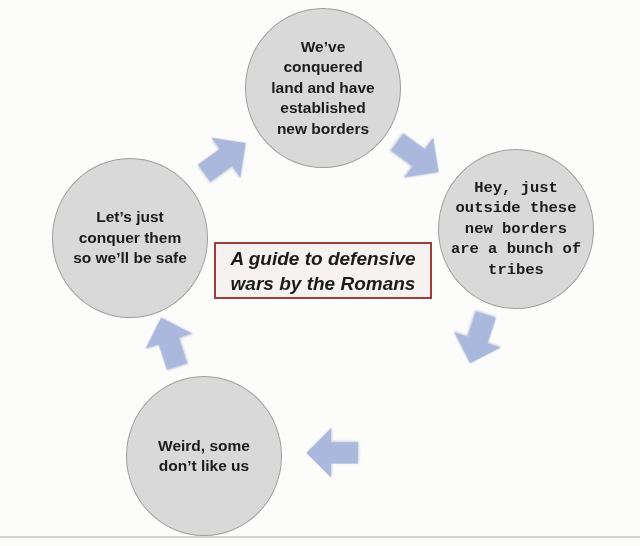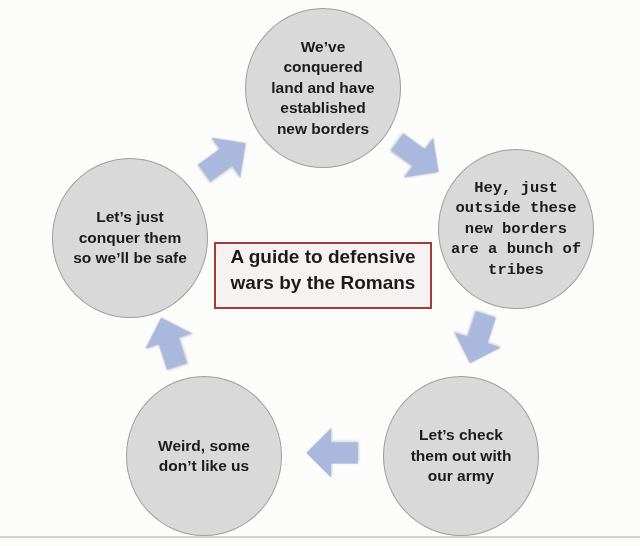--- a/index.html
+++ b/index.html
@@ -60,26 +60,27 @@
   .arrow polygon{fill:var(--arrow-fill);}
   .arrow-ne {left:197px;top:130px;transform:rotate(54deg);}
   .arrow-se {left:390px;top:129px;transform:rotate(126deg);}
   .arrow-ssw{left:450px;top:311px;transform:rotate(198deg);}
   .arrow-w  {left:304px;top:425px;transform:rotate(270deg);}
   .arrow-nnw{left:141px;top:314px;transform:rotate(-18deg);}
 
   .title-box{
     position:absolute;
     left:214px;top:242px;
-    width:218px;height:67px;
+    width:218px;height:57px;
     box-sizing:border-box;
     background:var(--title-fill);
     border:2px solid var(--title-border);
-    display:flex;align-items:flex-start;justify-content:center;
+    display:flex;align-items:flex-end;justify-content:center;
     text-align:center;
+    font-style:italic;
   }
   .title-box .title{
     font-weight:bold;
     font-size:19px;
     line-height:1.35;
     color:var(--title-text);
     white-space:pre-line;
   }
   .bottom-rule{
     position:absolute;
@@ -102,25 +103,20 @@
   </div>
 
   <div class="node node-right">
     <div class="label">Hey, just
 outside these
 new borders
 are a bunch of
 tribes</div>
   </div>
 
-  <div class="node node-bottom-right">
-    <div class="label">Let’s check
-them out with
-our army</div>
-  </div>
 
   <div class="node node-bottom-left">
     <div class="label">Weird, some
 don’t like us</div>
   </div>
 
   <div class="node node-left">
     <div class="label">Let’s just
 conquer them
 so we’ll be safe</div>

